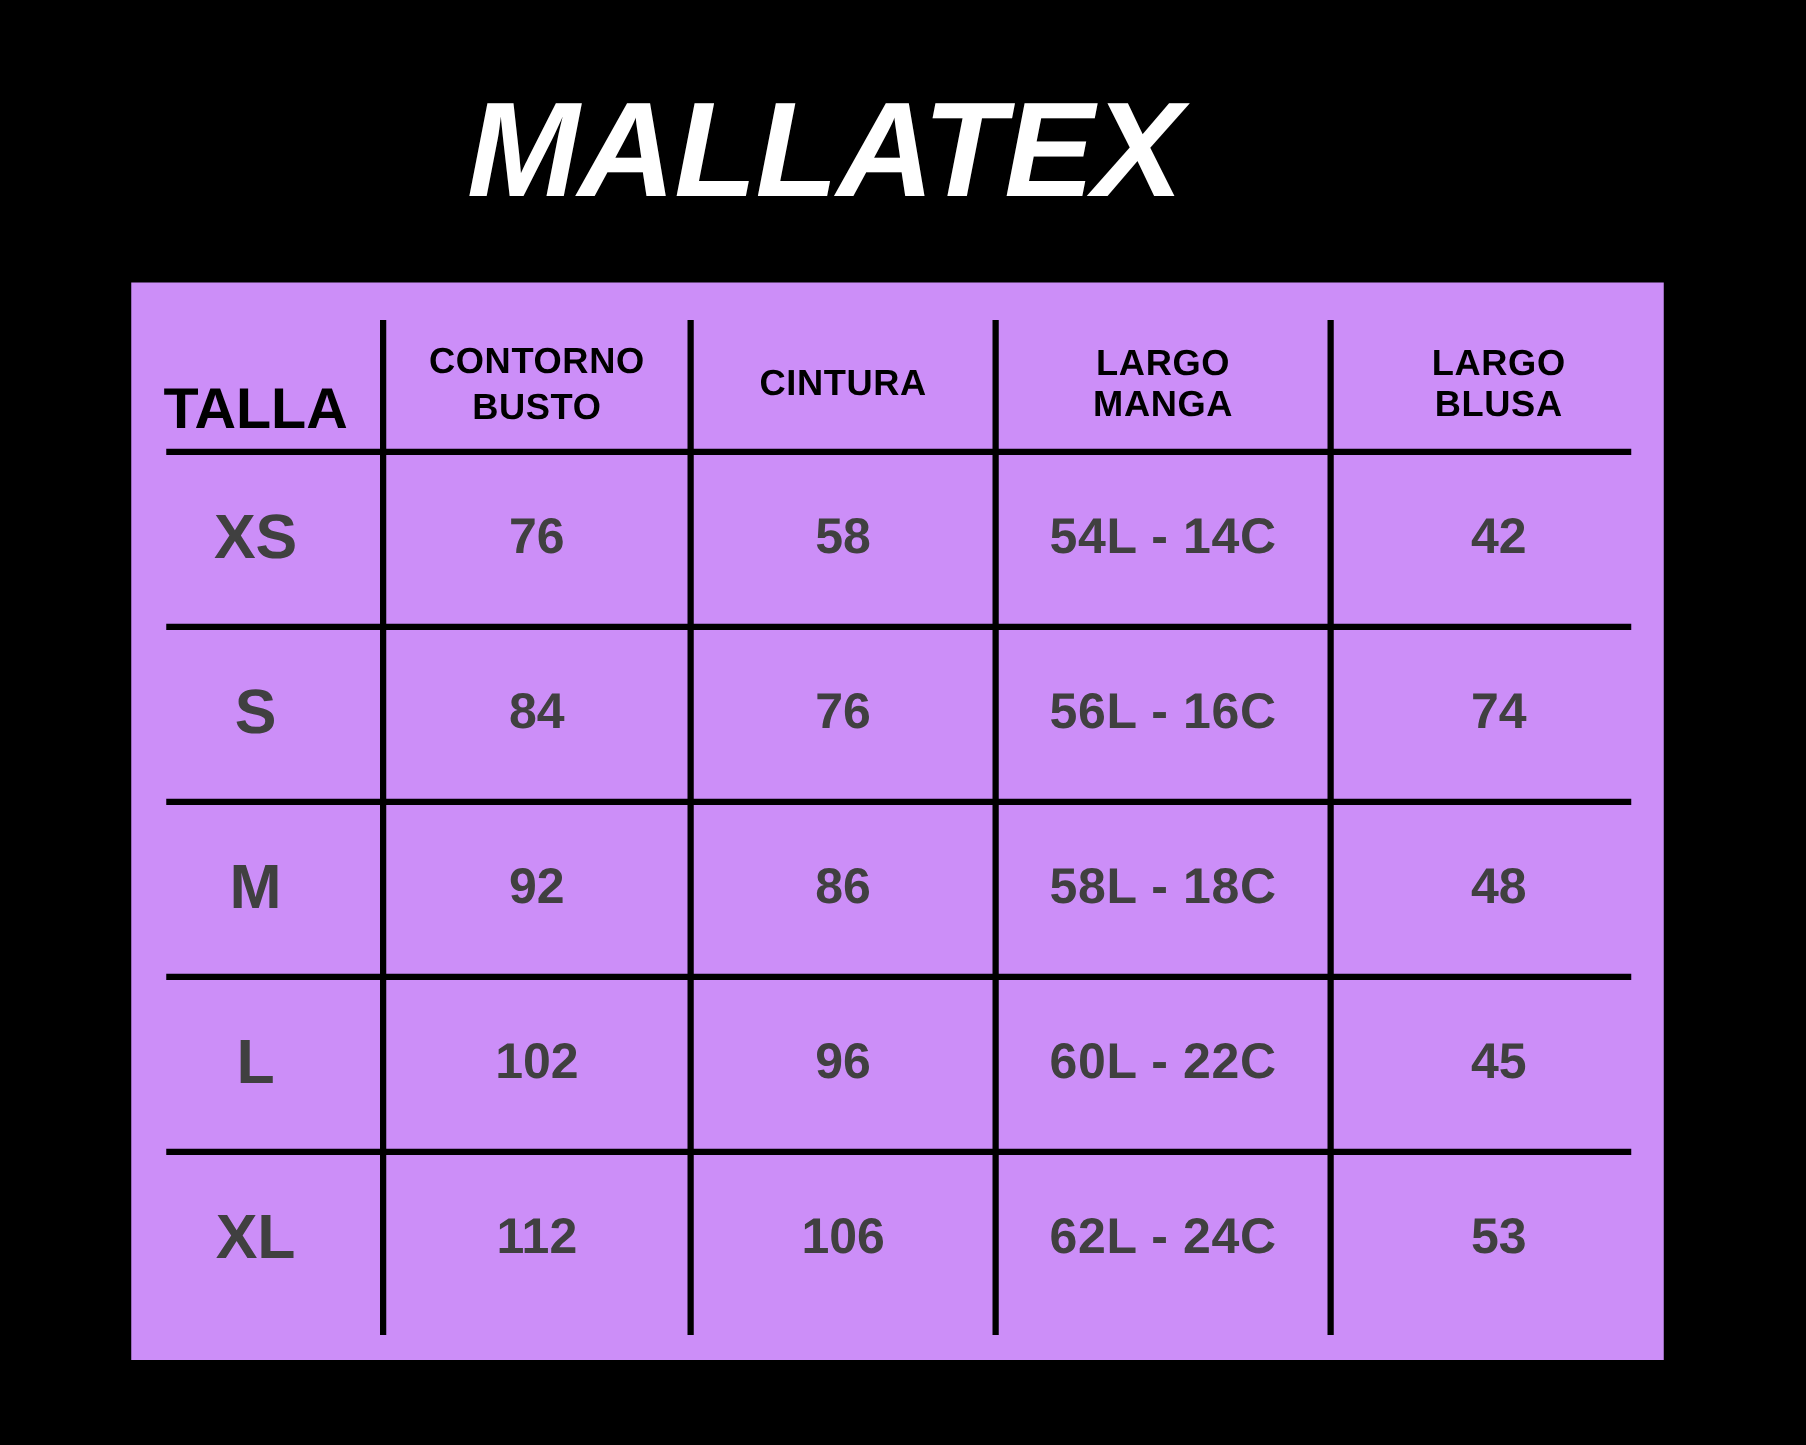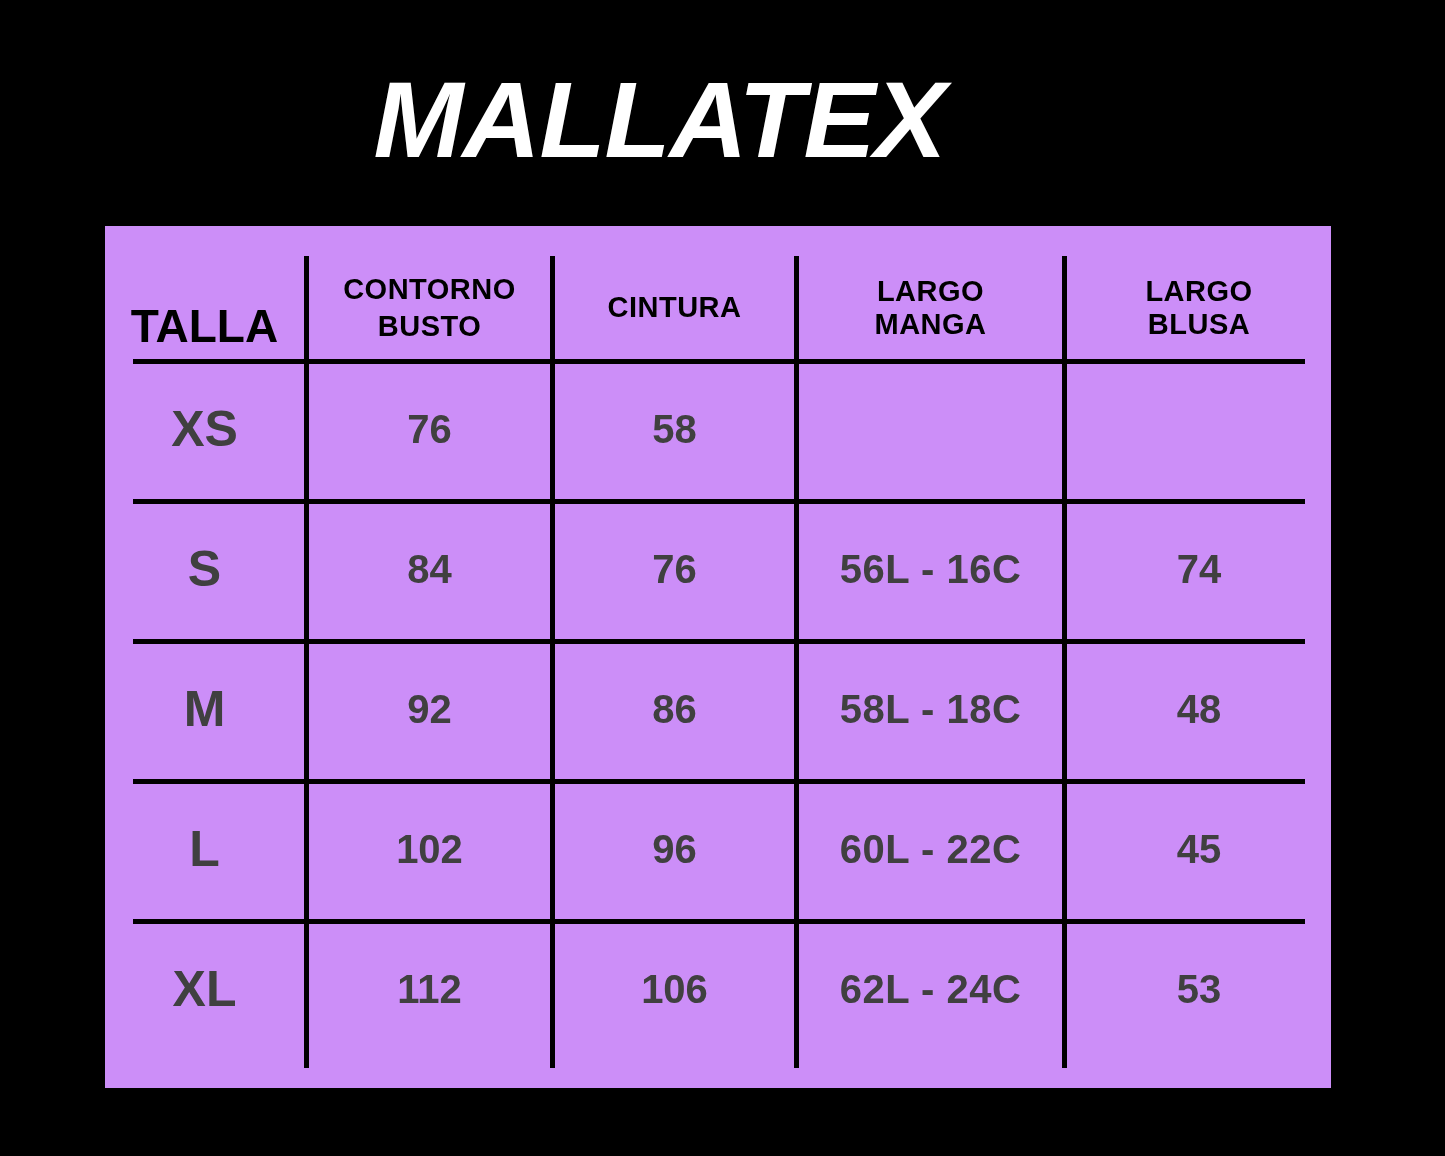--- a/index.html
+++ b/index.html
@@ -178,20 +178,22 @@
     <div class="hdr hdr-c5">
       <div>
         <span class="l1">LARGO</span>
         <span class="l2">BLUSA</span>
       </div>
     </div>
 
     <div class="cell col-size  r0">XS</div>
     <div class="cell col-bust  r0">76</div>
     <div class="cell col-waist r0">58</div>
+    <div class="cell col-sleev r0">54L - 14C</div>
+    <div class="cell col-blusa r0">42</div>
 
     <div class="cell col-size  r1">S</div>
     <div class="cell col-bust  r1">84</div>
     <div class="cell col-waist r1">76</div>
     <div class="cell col-sleev r1">56L - 16C</div>
     <div class="cell col-blusa r1">74</div>
 
     <div class="cell col-size  r2">M</div>
     <div class="cell col-bust  r2">92</div>
     <div class="cell col-waist r2">86</div>

